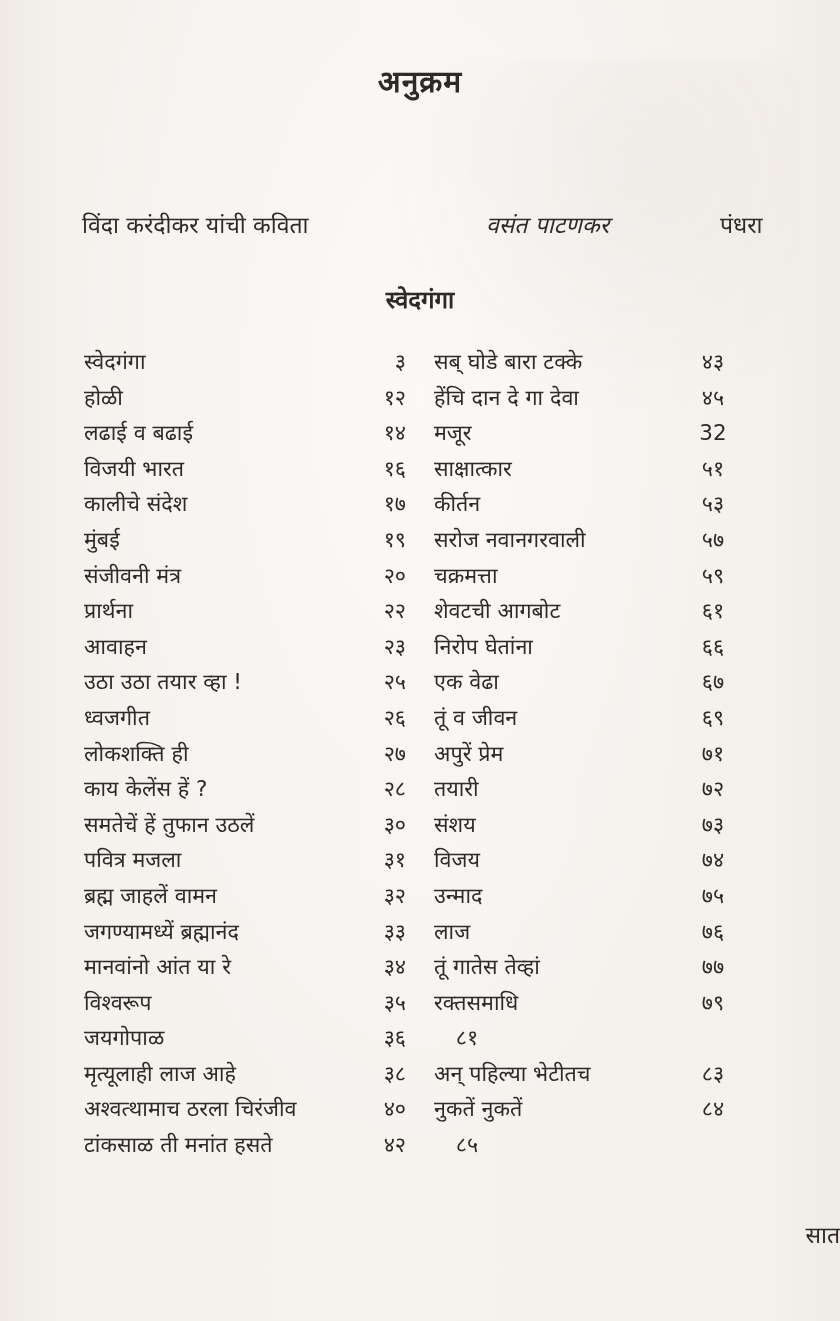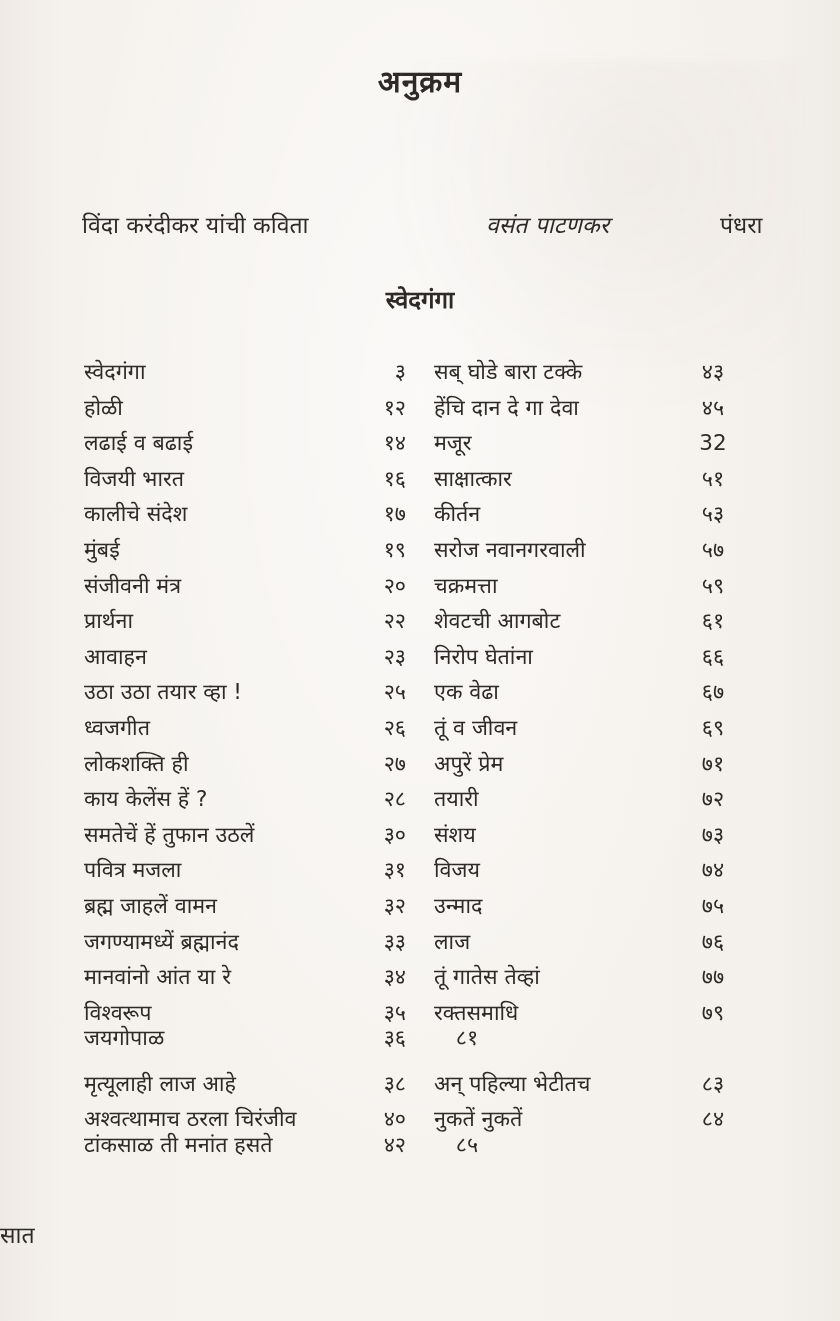--- a/index.html
+++ b/index.html
@@ -71,28 +71,28 @@
   .toc-row {
     display: flex;
     align-items: baseline;
     height: 35.6px;
     font-size: 21.5px;
     white-space: nowrap;
   }
   .cell-ltitle { width: 256px; overflow: visible; }
   .cell-lpage  { width: 66px;  text-align: right; }
   .cell-gap    { width: 28px; }
-  .cell-rtitle { width: 246px; overflow: visible; margin-top: 10px; }
+  .cell-rtitle { width: 246px; overflow: visible; }
   .cell-rpage  { width: 66px;  text-align: center; }
   .footer-folio {
     position: absolute;
     top: 1218px;
     left: 0;
     width: 100%;
-    text-align: left;
+    text-align: right;
     font-size: 23px;
   }
 </style>
 </head>
 <body>
 
 <div class="page">
 
   <div class="doc-title">अनुक्रम</div>
 

